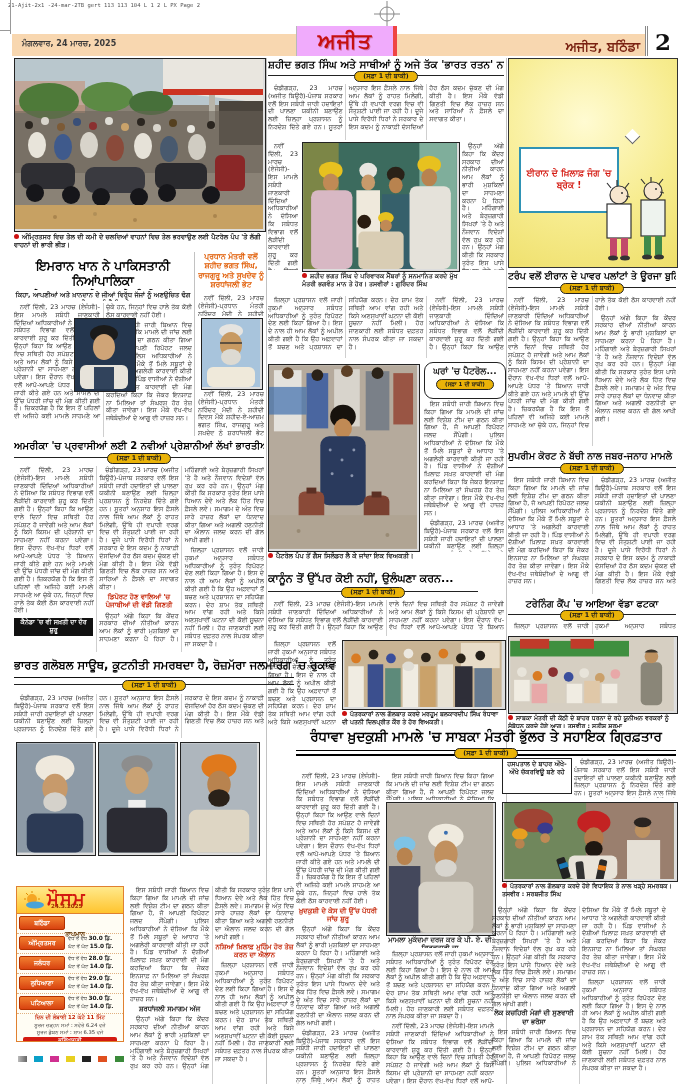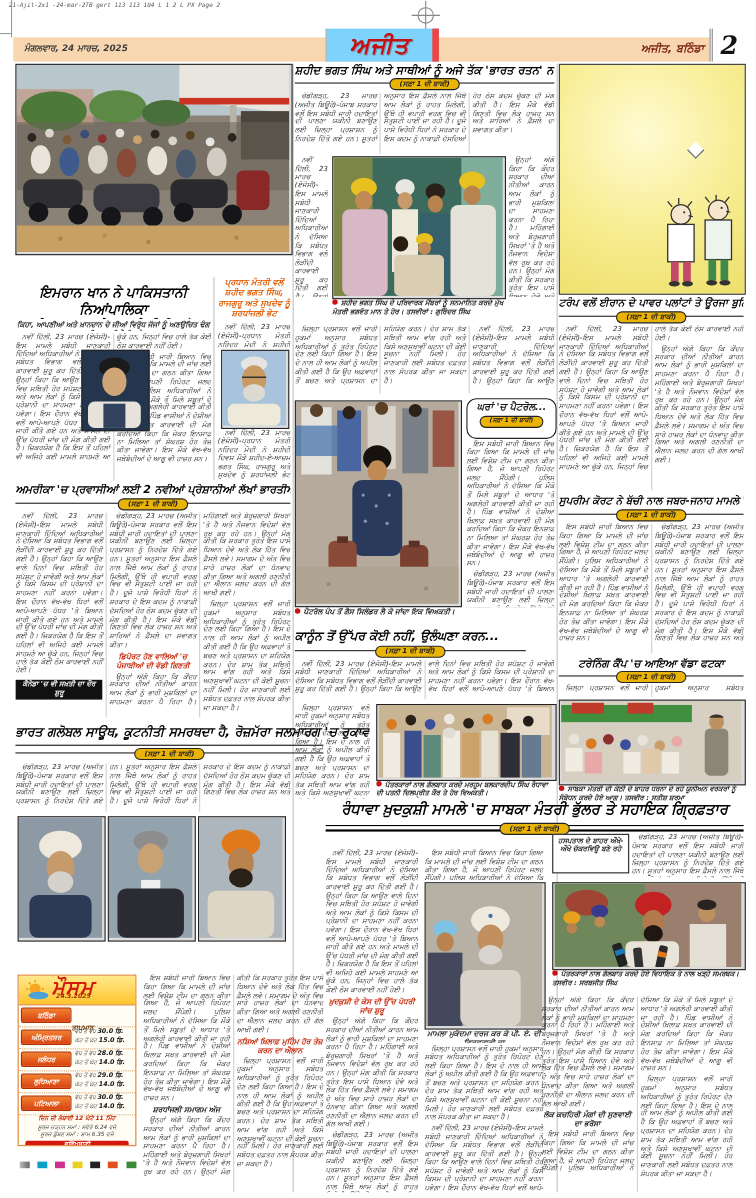--- a/index.html
+++ b/index.html
@@ -1,17 +1,17 @@
 <!DOCTYPE html>
 <html><head>
 <meta charset="utf-8">
 <style>
   html,body{margin:0;padding:0;background:#f4f3f1;}
   #page{position:relative;width:687px;height:1089px;background:#ffffff;overflow:hidden;
-        font-family:"DejaVu Sans",sans-serif;color:#1a1a1a;font-style:italic;}
+        font-family:"DejaVu Sans",sans-serif;color:#1a1a1a;}
   .abs{position:absolute;}
   .bt{font-size:6.3px;line-height:1.24;text-align:justify;color:#222;overflow:hidden;}
   .bt p{margin:0 0 2px 0;text-indent:6px;}
   .c2{column-count:2;column-gap:6px;column-rule:1px solid #cfcfcf;}
   .c3{column-count:3;column-gap:6px;column-rule:1px solid #cfcfcf;}
   .hl{font-weight:bold;color:#000;overflow:hidden;white-space:nowrap;}
   .hlc{text-align:center;}
   .cap{font-size:6.6px;font-weight:bold;line-height:1.25;color:#111;overflow:hidden;}
   .dot{display:inline-block;width:5px;height:5px;border-radius:50%;background:#cc1111;margin-right:3px;}
   .photo{border:1px solid #222;background:#ddd;overflow:hidden;}
@@ -23,21 +23,21 @@
   .sub-black{background:#111;color:#fff;font-size:6.4px;font-weight:bold;text-align:center;
              padding:1px 2px;margin:4px 0;text-indent:0;break-inside:avoid;}
   .sub-red{color:#c42000;font-size:6.8px;font-weight:bold;text-align:center;margin:2px 0;
            text-indent:0;break-inside:avoid;}
   .sub-bold{color:#111;font-size:6.8px;font-weight:bold;text-align:center;margin:2px 0;
             text-indent:0;break-inside:avoid;}
   .vrule{width:0;border-left:1px solid #c2c2c2;}
   .dblrule{height:3px;border-top:1px solid #000;border-bottom:2px solid #000;}
   
   #band{background:#f8d7b0;}
-  #masthead{background:#7dd3fc;border-left:1px solid #b9b9b9;border-right:6px solid #ef4444;
+  #masthead{background:#f0abfc;border-left:1px solid #b9b9b9;border-right:4px solid #ef4444;
             display:flex;align-items:center;justify-content:center;}
   #masthead span{font-size:21px;font-weight:bold;color:#c60f0f;letter-spacing:1px;
                  text-shadow:1px 1px 0 rgba(150,20,20,.35);}
   #pagebox{background:#fff;border-left:3px double #8a8a8a;display:flex;align-items:center;justify-content:center;}
   #pagebox span{font-family:"DejaVu Serif",serif;font-size:23px;font-weight:bold;color:#111;}
   
   #cartoon{border:1px solid #333;background:radial-gradient(circle at 45% 30%, #fffbd2 0%, #f7ec8f 55%, #eedf6a 100%);}
   #bubble{background:#fff;border:1.5px solid #666;border-radius:14px;text-align:center;
           font-size:8.6px;font-weight:bold;color:#7d2413;display:flex;align-items:center;justify-content:center;padding:2px;}
   #bubble-tail{width:10px;height:10px;background:#fff;border-right:1.5px solid #666;border-bottom:1.5px solid #666;transform:rotate(45deg);}
@@ -77,21 +77,21 @@
     <circle cx="13" cy="13" r="7" fill="none" stroke="#888" stroke-width="1"></circle>
     <line x1="13" y1="0" x2="13" y2="26" stroke="#888" stroke-width="1"></line>
     <line x1="0" y1="13" x2="26" y2="13" stroke="#888" stroke-width="1"></line>
   </svg>
 
   <div id="band" class="abs" style="left:12px;top:34px;width:663px;height:22px;"></div>
   <div class="abs" style="left:22px;top:39px;font-size:8px;font-weight:bold;color:#3a3a3a;">ਮੰਗਲਵਾਰ, 24 ਮਾਰਚ, 2025</div>
   <div id="masthead" class="abs" style="left:296px;top:26px;width:96px;height:30px;">
     <span>ਅਜੀਤ</span>
   </div>
-  <div class="abs" style="left:540px;top:39px;width:100px;text-align:right;font-size:10px;font-weight:bold;color:#7a2212;">ਅਜੀਤ, ਬਠਿੰਡਾ</div>
+  <div class="abs" style="left:540px;top:39px;width:100px;text-align:right;font-size:13px;font-weight:bold;color:#7a2212;">ਅਜੀਤ, ਬਠਿੰਡਾ</div>
   <div id="pagebox" class="abs" style="left:645px;top:26px;width:30px;height:30px;">
     <span>2</span>
   </div>
 
   <div class="abs vrule" style="left:266px;top:58px;height:1026px;"></div>
   <div class="abs vrule" style="left:506px;top:58px;height:1026px;"></div>
 
   <div class="abs photo" style="left:14px;top:58px;width:250px;height:172px;">
     <svg width="248" height="170" viewBox="0 0 248 170">
       <rect width="248" height="170" fill="#8a8276"></rect>
@@ -133,20 +133,23 @@
       <circle cx="86" cy="138" r="9" fill="#16161a"></circle>
         <circle cx="124" cy="138" r="9" fill="#16161a"></circle>
       <circle cx="152" cy="134" r="9" fill="#16161a"></circle>
         <circle cx="196" cy="136" r="9" fill="#16161a"></circle>
       <rect x="0" y="146" width="248" height="24" fill="#c7a163"></rect>
       <circle cx="40" cy="158" r="2" fill="#a9854e"></circle>
         <circle cx="120" cy="161" r="2" fill="#a9854e"></circle>
       <circle cx="200" cy="157" r="2" fill="#a9854e"></circle>
         <circle cx="80" cy="155" r="2" fill="#b08f58"></circle>
     </svg>
+  </div>
+  <div class="abs cap" style="left:14px;top:233px;width:250px;height:22px;">
+    <span class="dot"></span><span>ਅੰਮ੍ਰਿਤਸਰ ਵਿਚ ਤੇਲ ਦੀ ਕਮੀ ਦੇ ਚਲਦਿਆਂ ਵਾਹਨਾਂ ਵਿਚ ਤੇਲ ਭਰਵਾਉਣ ਲਈ ਪੈਟਰੋਲ ਪੰਪ 'ਤੇ ਲੱਗੀ ਵਾਹਨਾਂ ਦੀ ਭਾਰੀ ਭੀੜ।</span>
   </div>
 
   <div class="abs hl hlc" style="left:14px;top:258px;width:178px;height:32px;font-size:12.5px;line-height:1.2;white-space:normal;">
     <div>ਇਮਰਾਨ ਖਾਨ ਨੇ ਪਾਕਿਸਤਾਨੀ ਨਿਆਂਪਾਲਿਕਾ</div>
     <div>ਅਤੇ ਸਰਕਾਰ 'ਤੇ ਲਗਾਏ ਗੰਭੀਰ ਦੋਸ਼</div>
   </div>
   <div class="abs" style="left:14px;top:291px;width:178px;height:10px;font-size:6.6px;font-weight:bold;text-align:center;overflow:hidden;">ਕਿਹਾ, ਆਪਣੀਆਂ ਅਤੇ ਖ਼ਾਨਦਾਨ ਦੇ ਜੀਆਂ ਵਿਰੁੱਧ ਜੱਜਾਂ ਨੂੰ ਅਣਉਚਿਤ ਢੰਗ ਨਾਲ ਕੀਤਾ ਜਾ ਰਿਹੈ ਇਸਤੇਮਾਲ</div>
   <div class="abs bt c2" style="left:14px;top:303px;width:178px;height:134px;">
     <p>ਨਵੀਂ ਦਿੱਲੀ, 23 ਮਾਰਚ (ਏਜੰਸੀ)-ਇਸ ਮਾਮਲੇ ਸਬੰਧੀ ਜਾਣਕਾਰੀ ਦਿੰਦਿਆਂ ਅਧਿਕਾਰੀਆਂ ਨੇ ਦੱਸਿਆ ਕਿ ਸਬੰਧਤ ਵਿਭਾਗ ਵਲੋਂ ਲੋੜੀਂਦੀ ਕਾਰਵਾਈ ਸ਼ੁਰੂ ਕਰ ਦਿੱਤੀ ਗਈ ਹੈ। ਉਨ੍ਹਾਂ ਕਿਹਾ ਕਿ ਆਉਣ ਵਾਲੇ ਦਿਨਾਂ ਵਿਚ ਸਥਿਤੀ ਹੋਰ ਸਪੱਸ਼ਟ ਹੋ ਜਾਵੇਗੀ ਅਤੇ ਆਮ ਲੋਕਾਂ ਨੂੰ ਕਿਸੇ ਕਿਸਮ ਦੀ ਪ੍ਰੇਸ਼ਾਨੀ ਦਾ ਸਾਹਮਣਾ ਨਹੀਂ ਕਰਨਾ ਪਵੇਗਾ। ਇਸ ਦੌਰਾਨ ਵੱਖ-ਵੱਖ ਧਿਰਾਂ ਵਲੋਂ ਆਪੋ-ਆਪਣੇ ਪੱਧਰ 'ਤੇ ਬਿਆਨ ਜਾਰੀ ਕੀਤੇ ਗਏ ਹਨ ਅਤੇ ਮਾਮਲੇ ਦੀ ਉੱਚ ਪੱਧਰੀ ਜਾਂਚ ਦੀ ਮੰਗ ਕੀਤੀ ਗਈ ਹੈ। ਜ਼ਿਕਰਯੋਗ ਹੈ ਕਿ ਇਸ ਤੋਂ ਪਹਿਲਾਂ ਵੀ ਅਜਿਹੇ ਕਈ ਮਾਮਲੇ ਸਾਹਮਣੇ ਆ ਚੁੱਕੇ ਹਨ, ਜਿਨ੍ਹਾਂ ਵਿਚ ਹਾਲੇ ਤੱਕ ਕੋਈ ਠੋਸ ਕਾਰਵਾਈ ਨਹੀਂ ਹੋਈ।</p>
     <p>ਇਸ ਸਬੰਧੀ ਜਾਰੀ ਬਿਆਨ ਵਿਚ ਕਿਹਾ ਗਿਆ ਕਿ ਮਾਮਲੇ ਦੀ ਜਾਂਚ ਲਈ ਵਿਸ਼ੇਸ਼ ਟੀਮ ਦਾ ਗਠਨ ਕੀਤਾ ਗਿਆ ਹੈ, ਜੋ ਆਪਣੀ ਰਿਪੋਰਟ ਜਲਦ ਸੌਂਪੇਗੀ। ਪੁਲਿਸ ਅਧਿਕਾਰੀਆਂ ਨੇ ਦੱਸਿਆ ਕਿ ਮੌਕੇ ਤੋਂ ਮਿਲੇ ਸਬੂਤਾਂ ਦੇ ਆਧਾਰ 'ਤੇ ਅਗਲੇਰੀ ਕਾਰਵਾਈ ਕੀਤੀ ਜਾ ਰਹੀ ਹੈ। ਪਿੰਡ ਵਾਸੀਆਂ ਨੇ ਦੋਸ਼ੀਆਂ ਖ਼ਿਲਾਫ਼ ਸਖ਼ਤ ਕਾਰਵਾਈ ਦੀ ਮੰਗ ਕਰਦਿਆਂ ਕਿਹਾ ਕਿ ਜੇਕਰ ਇਨਸਾਫ਼ ਨਾ ਮਿਲਿਆ ਤਾਂ ਸੰਘਰਸ਼ ਹੋਰ ਤੇਜ਼ ਕੀਤਾ ਜਾਵੇਗਾ। ਇਸ ਮੌਕੇ ਵੱਖ-ਵੱਖ ਜਥੇਬੰਦੀਆਂ ਦੇ ਆਗੂ ਵੀ ਹਾਜ਼ਰ ਸਨ।</p>
@@ -505,20 +508,21 @@
   </div>
   <div class="abs bt c2" style="left:492px;top:906px;width:174px;height:178px;">
     <p>ਉਨ੍ਹਾਂ ਅੱਗੇ ਕਿਹਾ ਕਿ ਕੇਂਦਰ ਸਰਕਾਰ ਦੀਆਂ ਨੀਤੀਆਂ ਕਾਰਨ ਆਮ ਲੋਕਾਂ ਨੂੰ ਭਾਰੀ ਮੁਸ਼ਕਿਲਾਂ ਦਾ ਸਾਹਮਣਾ ਕਰਨਾ ਪੈ ਰਿਹਾ ਹੈ। ਮਹਿੰਗਾਈ ਅਤੇ ਬੇਰੁਜ਼ਗਾਰੀ ਸਿਖਰਾਂ 'ਤੇ ਹੈ ਅਤੇ ਨੌਜਵਾਨ ਵਿਦੇਸ਼ਾਂ ਵੱਲ ਰੁਖ਼ ਕਰ ਰਹੇ ਹਨ। ਉਨ੍ਹਾਂ ਮੰਗ ਕੀਤੀ ਕਿ ਸਰਕਾਰ ਤੁਰੰਤ ਇਸ ਪਾਸੇ ਧਿਆਨ ਦੇਵੇ ਅਤੇ ਲੋਕ ਹਿੱਤ ਵਿਚ ਫ਼ੈਸਲੇ ਲਵੇ। ਸਮਾਗਮ ਦੇ ਅੰਤ ਵਿਚ ਸਾਰੇ ਹਾਜ਼ਰ ਲੋਕਾਂ ਦਾ ਧੰਨਵਾਦ ਕੀਤਾ ਗਿਆ ਅਤੇ ਅਗਲੀ ਰਣਨੀਤੀ ਦਾ ਐਲਾਨ ਜਲਦ ਕਰਨ ਦੀ ਗੱਲ ਆਖੀ ਗਈ।</p>
     <div class="sub-bold">ਲੋਕ ਕਚਹਿਰੀ ਮੰਗਾਂ ਦੀ ਸੁਣਵਾਈ ਦਾ ਭਰੋਸਾ</div>
     <p>ਇਸ ਸਬੰਧੀ ਜਾਰੀ ਬਿਆਨ ਵਿਚ ਕਿਹਾ ਗਿਆ ਕਿ ਮਾਮਲੇ ਦੀ ਜਾਂਚ ਲਈ ਵਿਸ਼ੇਸ਼ ਟੀਮ ਦਾ ਗਠਨ ਕੀਤਾ ਗਿਆ ਹੈ, ਜੋ ਆਪਣੀ ਰਿਪੋਰਟ ਜਲਦ ਸੌਂਪੇਗੀ। ਪੁਲਿਸ ਅਧਿਕਾਰੀਆਂ ਨੇ ਦੱਸਿਆ ਕਿ ਮੌਕੇ ਤੋਂ ਮਿਲੇ ਸਬੂਤਾਂ ਦੇ ਆਧਾਰ 'ਤੇ ਅਗਲੇਰੀ ਕਾਰਵਾਈ ਕੀਤੀ ਜਾ ਰਹੀ ਹੈ। ਪਿੰਡ ਵਾਸੀਆਂ ਨੇ ਦੋਸ਼ੀਆਂ ਖ਼ਿਲਾਫ਼ ਸਖ਼ਤ ਕਾਰਵਾਈ ਦੀ ਮੰਗ ਕਰਦਿਆਂ ਕਿਹਾ ਕਿ ਜੇਕਰ ਇਨਸਾਫ਼ ਨਾ ਮਿਲਿਆ ਤਾਂ ਸੰਘਰਸ਼ ਹੋਰ ਤੇਜ਼ ਕੀਤਾ ਜਾਵੇਗਾ। ਇਸ ਮੌਕੇ ਵੱਖ-ਵੱਖ ਜਥੇਬੰਦੀਆਂ ਦੇ ਆਗੂ ਵੀ ਹਾਜ਼ਰ ਸਨ।</p>
     <p>ਜ਼ਿਲ੍ਹਾ ਪ੍ਰਸ਼ਾਸਨ ਵਲੋਂ ਜਾਰੀ ਹੁਕਮਾਂ ਅਨੁਸਾਰ ਸਬੰਧਤ ਅਧਿਕਾਰੀਆਂ ਨੂੰ ਤੁਰੰਤ ਰਿਪੋਰਟ ਦੇਣ ਲਈ ਕਿਹਾ ਗਿਆ ਹੈ। ਇਸ ਦੇ ਨਾਲ ਹੀ ਆਮ ਲੋਕਾਂ ਨੂੰ ਅਪੀਲ ਕੀਤੀ ਗਈ ਹੈ ਕਿ ਉਹ ਅਫ਼ਵਾਹਾਂ ਤੋਂ ਬਚਣ ਅਤੇ ਪ੍ਰਸ਼ਾਸਨ ਦਾ ਸਹਿਯੋਗ ਕਰਨ। ਦੇਰ ਸ਼ਾਮ ਤੱਕ ਸਥਿਤੀ ਆਮ ਵਾਂਗ ਰਹੀ ਅਤੇ ਕਿਸੇ ਅਣਸੁਖਾਵੀਂ ਘਟਨਾ ਦੀ ਕੋਈ ਸੂਚਨਾ ਨਹੀਂ ਮਿਲੀ। ਹੋਰ ਜਾਣਕਾਰੀ ਲਈ ਸਬੰਧਤ ਦਫ਼ਤਰ ਨਾਲ ਸੰਪਰਕ ਕੀਤਾ ਜਾ ਸਕਦਾ ਹੈ।</p>
   </div>
 
   <div id="cartoon" class="abs" style="left:508px;top:58px;width:168px;height:208px;">
     <div id="bubble-tail" class="abs" style="left:118px;top:72px;"></div>
+    <div id="sign" class="abs" style="left:10px;top:88px;width:92px;height:58px;">ਈਰਾਨ ਦੇ ਖ਼ਿਲਾਫ਼ ਜੰਗ 'ਚ ਬ੍ਰੇਕ !</div>
     <svg class="abs" style="left:86px;top:118px;" width="78" height="86" viewBox="0 0 78 86">
       <circle cx="24" cy="18" r="9" fill="#f7e6ce" stroke="#333" stroke-width="1.2"></circle>
       <path d="M16 11 l-4 -5 M22 9 l0 -6 M30 11 l4 -5" stroke="#333" stroke-width="1.2" fill="none"></path>
       <circle cx="27" cy="16" r="1" fill="#333"></circle>
         <path d="M31 19 l4 1" stroke="#333" stroke-width="1"></path>
       <rect x="12" y="27" width="24" height="34" fill="#ffffff" stroke="#333" stroke-width="1.2"></rect>
       <rect x="15" y="61" width="7" height="18" fill="#c2496a"></rect>
         <rect x="26" y="61" width="7" height="18" fill="#c2496a"></rect>
       <ellipse cx="18" cy="81" rx="5" ry="2.5" fill="#333"></ellipse>
         <ellipse cx="30" cy="81" rx="5" ry="2.5" fill="#333"></ellipse>

